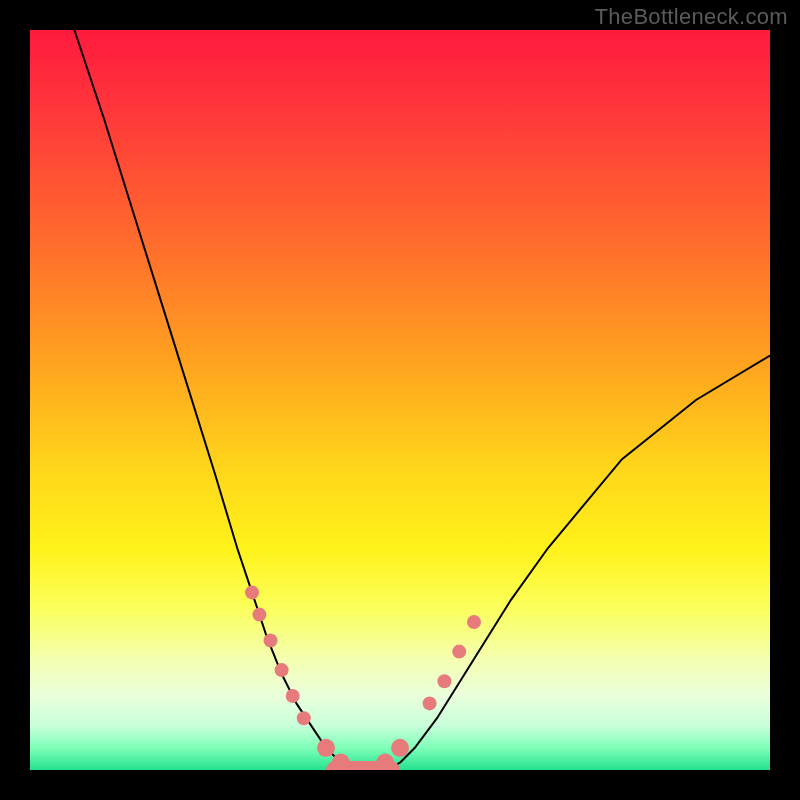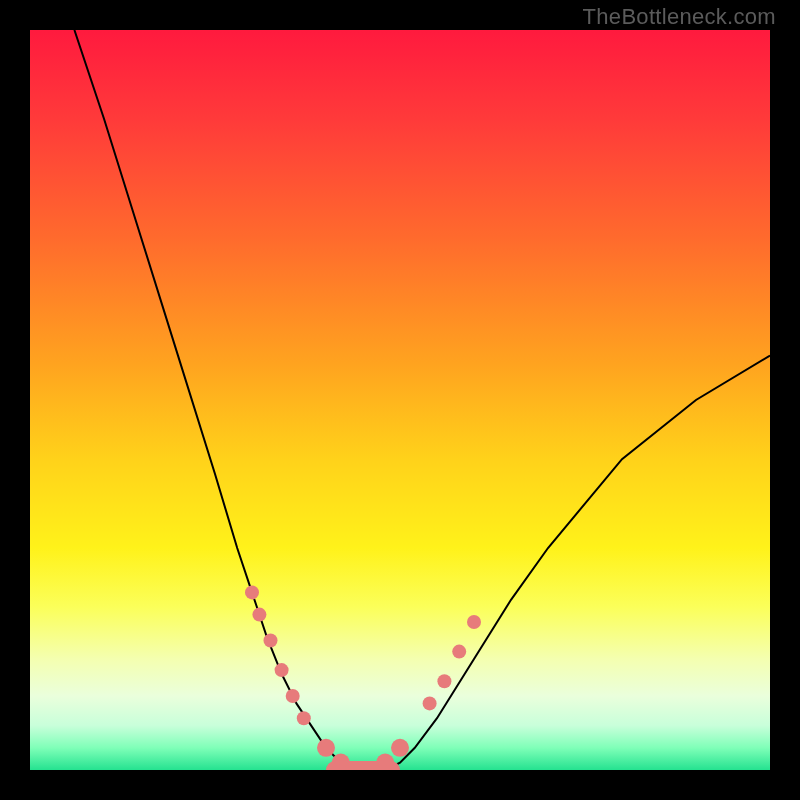--- a/index.html
+++ b/index.html
@@ -13,21 +13,21 @@
   }
   .frame {
     position: relative;
     width: 800px;
     height: 800px;
     background: #000;
   }
   .watermark {
     position: absolute;
     top: 4px;
-    right: 24px;
+    right: 12px;
     color: #5b5b5b;
     font-size: 22px;
     font-weight: 500;
     letter-spacing: 0.3px;
     z-index: 20;
   }
   .plot {
     position: absolute;
     left: 30px;
     top: 30px;

